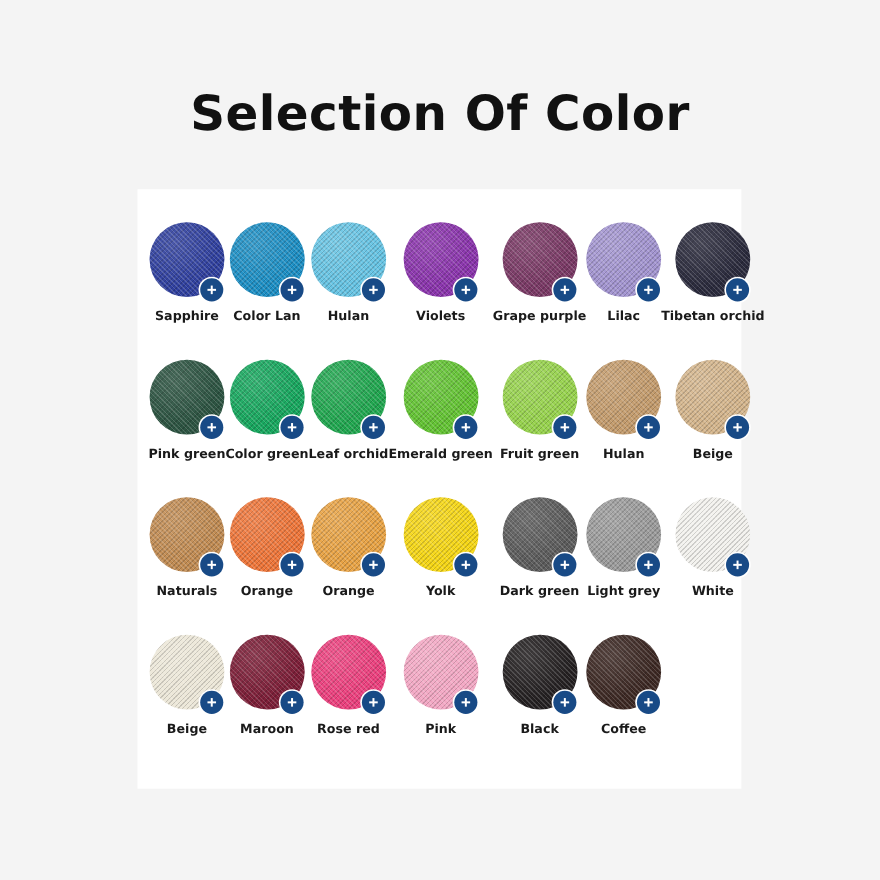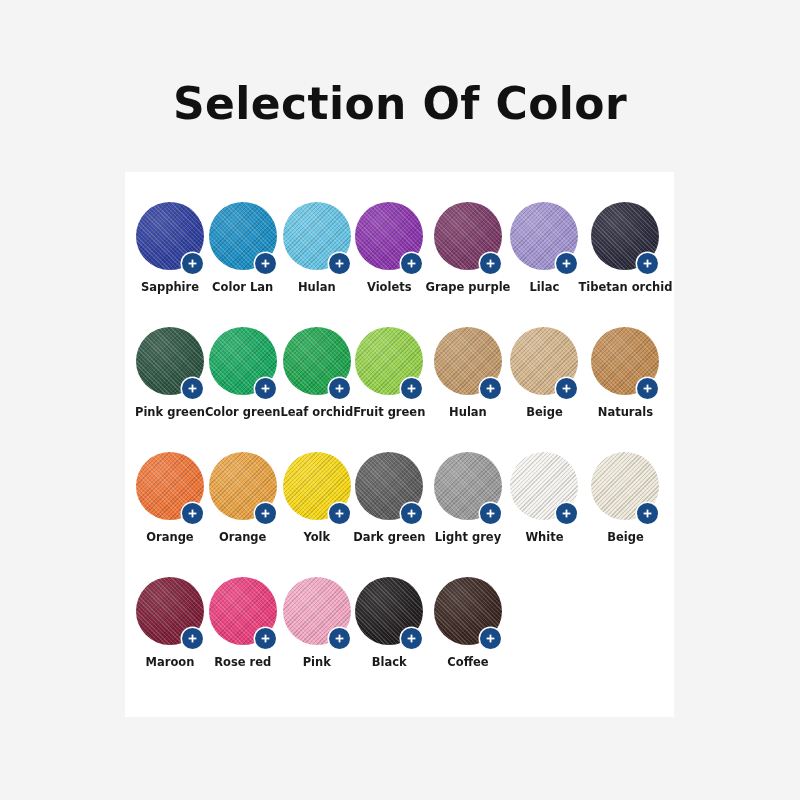--- a/index.html
+++ b/index.html
@@ -253,20 +253,32 @@
               <svg width="11" height="11" viewBox="0 0 11 11" aria-hidden="true">
                 <rect x="4.6" y="1.6" width="1.8" height="7.8" fill="#ffffff"></rect>
                 <rect x="1.6" y="4.6" width="7.8" height="1.8" fill="#ffffff"></rect>
               </svg>
             </div>
           </div>
           <div class="swatch-label">Leaf orchid</div>
         </div>
         <div class="swatch-cell">
           <div class="swatch-wrap">
+            <div class="swatch-disc" style="background-color: rgb(97, 193, 49);"></div>
+            <div class="plus-badge" style="background: rgb(24, 74, 134);">
+              <svg width="11" height="11" viewBox="0 0 11 11" aria-hidden="true">
+                <rect x="4.6" y="1.6" width="1.8" height="7.8" fill="#ffffff"></rect>
+                <rect x="1.6" y="4.6" width="7.8" height="1.8" fill="#ffffff"></rect>
+              </svg>
+            </div>
+          </div>
+          <div class="swatch-label">Emerald green</div>
+        </div>
+        <div class="swatch-cell">
+          <div class="swatch-wrap">
             <div class="swatch-disc" style="background-color: rgb(149, 209, 75);"></div>
             <div class="plus-badge" style="background: rgb(24, 74, 134);">
               <svg width="11" height="11" viewBox="0 0 11 11" aria-hidden="true">
                 <rect x="4.6" y="1.6" width="1.8" height="7.8" fill="#ffffff"></rect>
                 <rect x="1.6" y="4.6" width="7.8" height="1.8" fill="#ffffff"></rect>
               </svg>
             </div>
           </div>
           <div class="swatch-label">Fruit green</div>
         </div>

